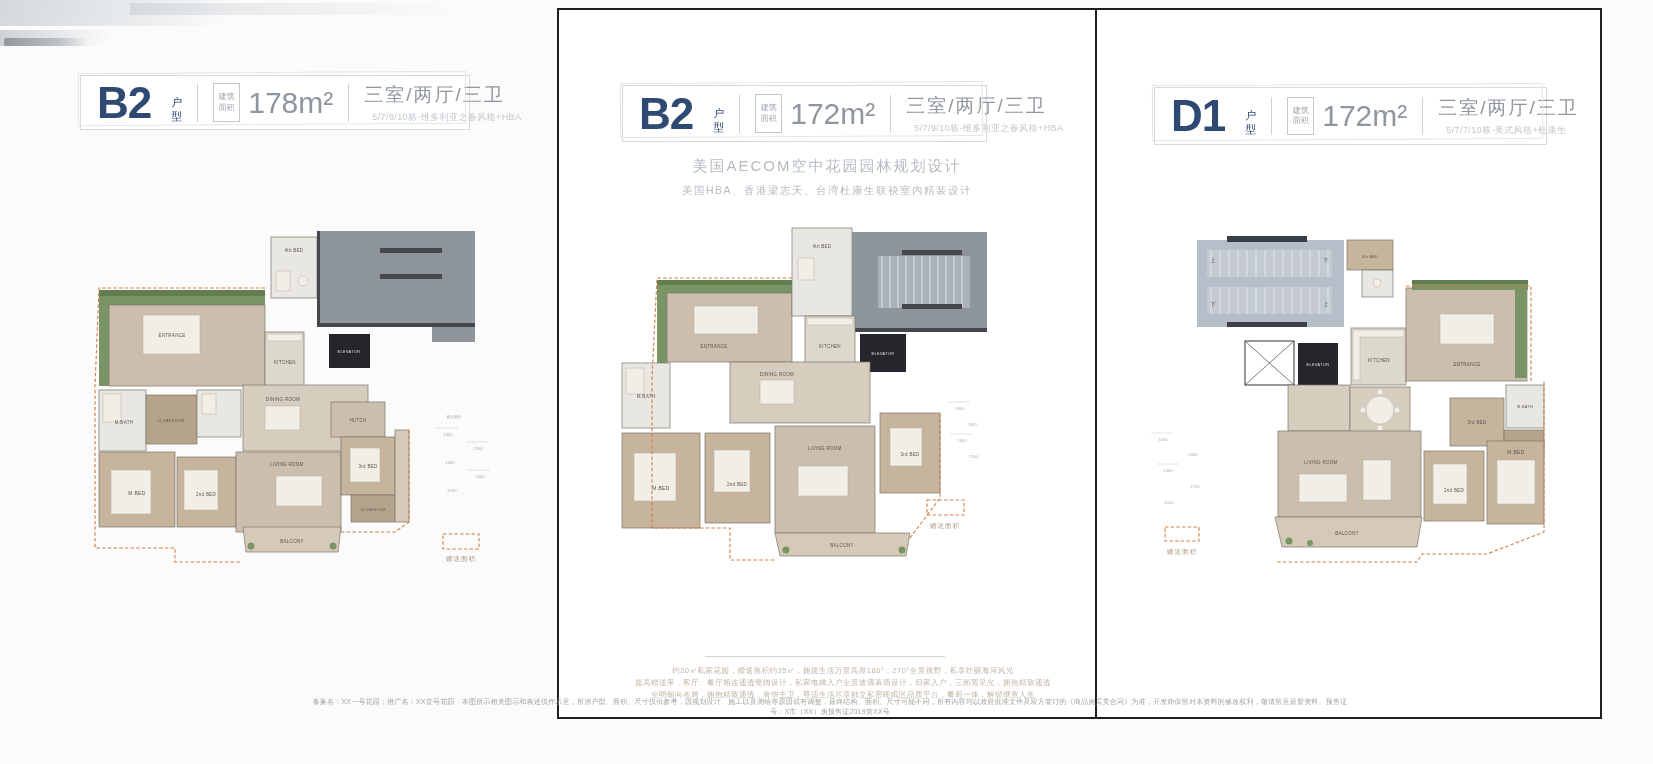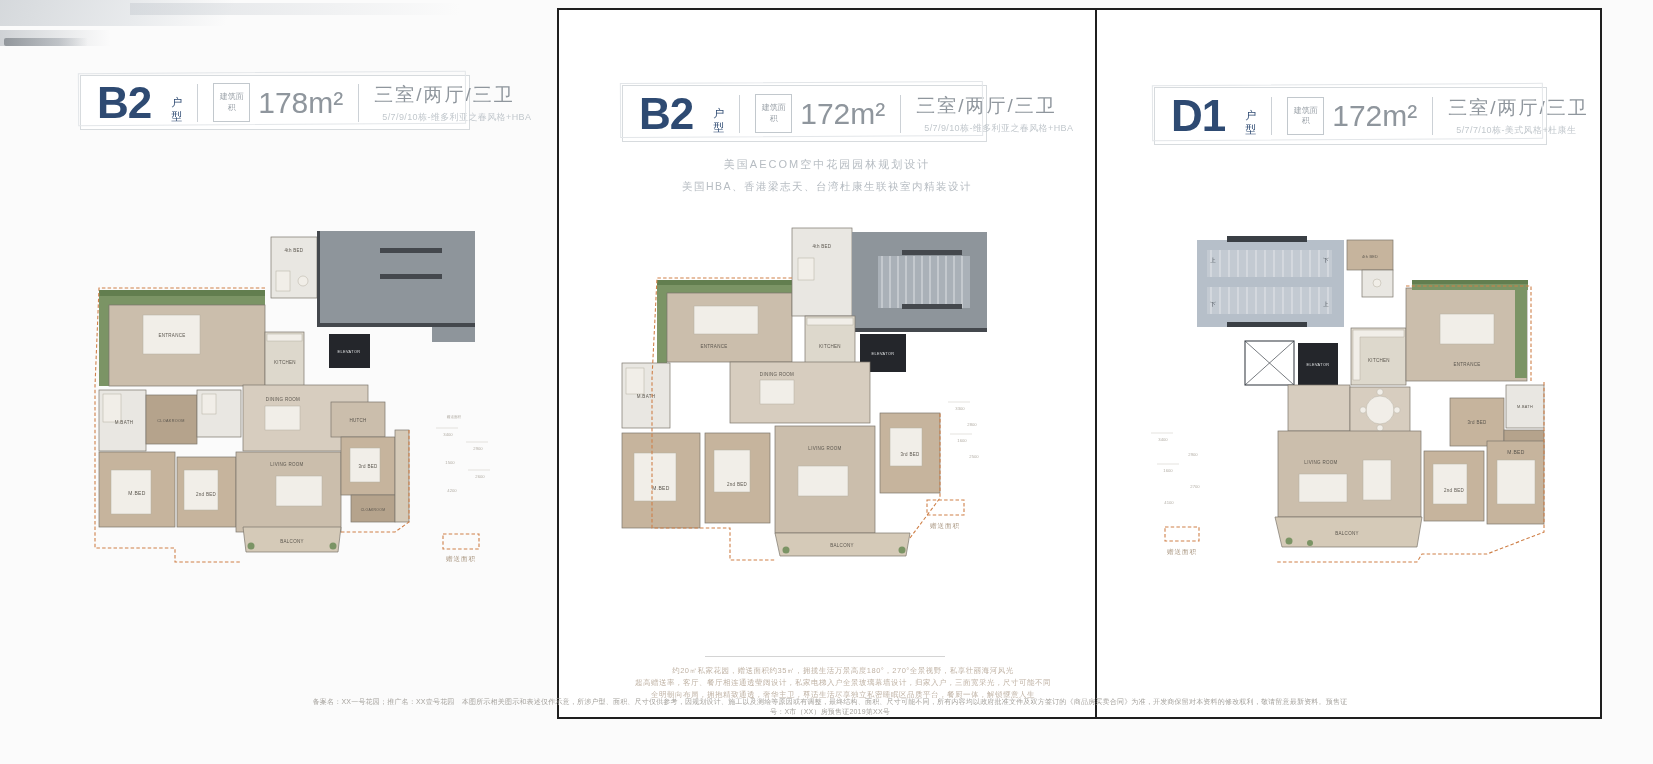--- a/index.html
+++ b/index.html
@@ -18,28 +18,28 @@
   #panel-right{left:1095px;width:507px;border:2px solid #1f1f1f;}
 
   .header-box{position:absolute;display:flex;align-items:center;background:#fff;
               border:1px solid #d7dbde;padding:4px 16px;box-sizing:border-box;}
   .header-box::before{content:"";position:absolute;inset:-4px 3px 4px -3px;border:1px solid #e3e6e9;
               transform:rotate(-.35deg);pointer-events:none;}
   .hb-code{font-size:44px;font-weight:700;color:#2e4a72;letter-spacing:-1px;line-height:1;}
   .hb-suffix{width:13px;font-size:11px;line-height:1.25;color:#2e4a72;margin:14px 0 0 20px;display:inline-block;}
   .hb-div{width:1px;height:38px;background:#ccd1d6;margin:0 15px;flex:0 0 auto;}
   .hb-area{display:flex;align-items:center;}
-  .hb-area-label{width:37px;font-size:8px;line-height:1.3;color:#9aa1a8;border:1px solid #c2c8cd;
+  .hb-area-label{width:27px;font-size:8px;line-height:1.3;color:#9aa1a8;border:1px solid #c2c8cd;
                  padding:8px 2px;text-align:center;box-sizing:border-box;}
   .hb-area-value{font-size:30px;color:#8f969d;margin-left:8px;white-space:nowrap;}
   .hb-spec-main{font-size:19px;color:#8f969d;letter-spacing:2px;white-space:nowrap;}
   .hb-spec-sub{font-size:9px;color:#c2c8cd;margin-top:3px;letter-spacing:.4px;white-space:nowrap;margin-left:8px;}
 
   .mid-top{position:absolute;left:0;top:147px;width:100%;text-align:center;color:#b6bcc2;}
-  .mid-top-l1{font-size:11px;letter-spacing:2px;margin-bottom:8px;}
+  .mid-top-l1{font-size:15px;letter-spacing:2px;margin-bottom:8px;}
   .mid-top-l2{font-size:10.5px;letter-spacing:1.5px;}
   .divider-line{position:absolute;left:146px;top:646px;width:240px;height:1px;background:#d4d4d4;}
   .mid-paragraph{position:absolute;left:0;top:655px;width:100%;text-align:center;font-size:7.5px;
                  line-height:12.2px;color:#c0b3a5;letter-spacing:.5px;padding-left:16px;}
   .disclaimer{position:absolute;left:310px;top:697px;width:1040px;text-align:center;font-size:7px;
               color:#a6a39e;letter-spacing:.2px;}
 
   .plan{position:absolute;}
   
   .grn{fill:#7b9465}.grn2{fill:#5c784a;opacity:.8}
@@ -282,21 +282,21 @@
 
       <g>
         <rect x="317" y="302" width="37" height="15" class="dash-o"></rect>
         <text x="335" y="330" class="legend-t">赠送面积</text>
       </g>
     </svg>
 
     <div class="divider-line"></div>
     <div class="mid-paragraph">
       <div>约20㎡私家花园，赠送面积约35㎡，拥揽生活万景高度180°，270°全景视野，私享壮丽海河风光</div>
-      <div>超高赠送率，客厅、餐厅相连通透莹阔设计，私家电梯入户全景玻璃幕墙设计，归家入户，三面宽采光，尺寸可能不同</div>
+      <div>超高赠送率，客厅、餐厅相连通透莹阔设计，私家电梯入户全景玻璃幕墙设计，归家入户，三面宽采光，拥抱精致通透</div>
       <div>全明朝向布局，拥抱精致通透，奢华主卫，尊适生活尽享独立私密睡眠区品质平台，餐厨一体，解锁惬意人生</div>
     </div>
   </section>
 
   <section class="panel" id="panel-right">
     <div class="header-box" style="left:57px;top:77px;width:393px;height:58px;">
       <span class="hb-code">D1</span>
       <span class="hb-suffix">户型</span>
       <span class="hb-div"></span>
       <span class="hb-area">

